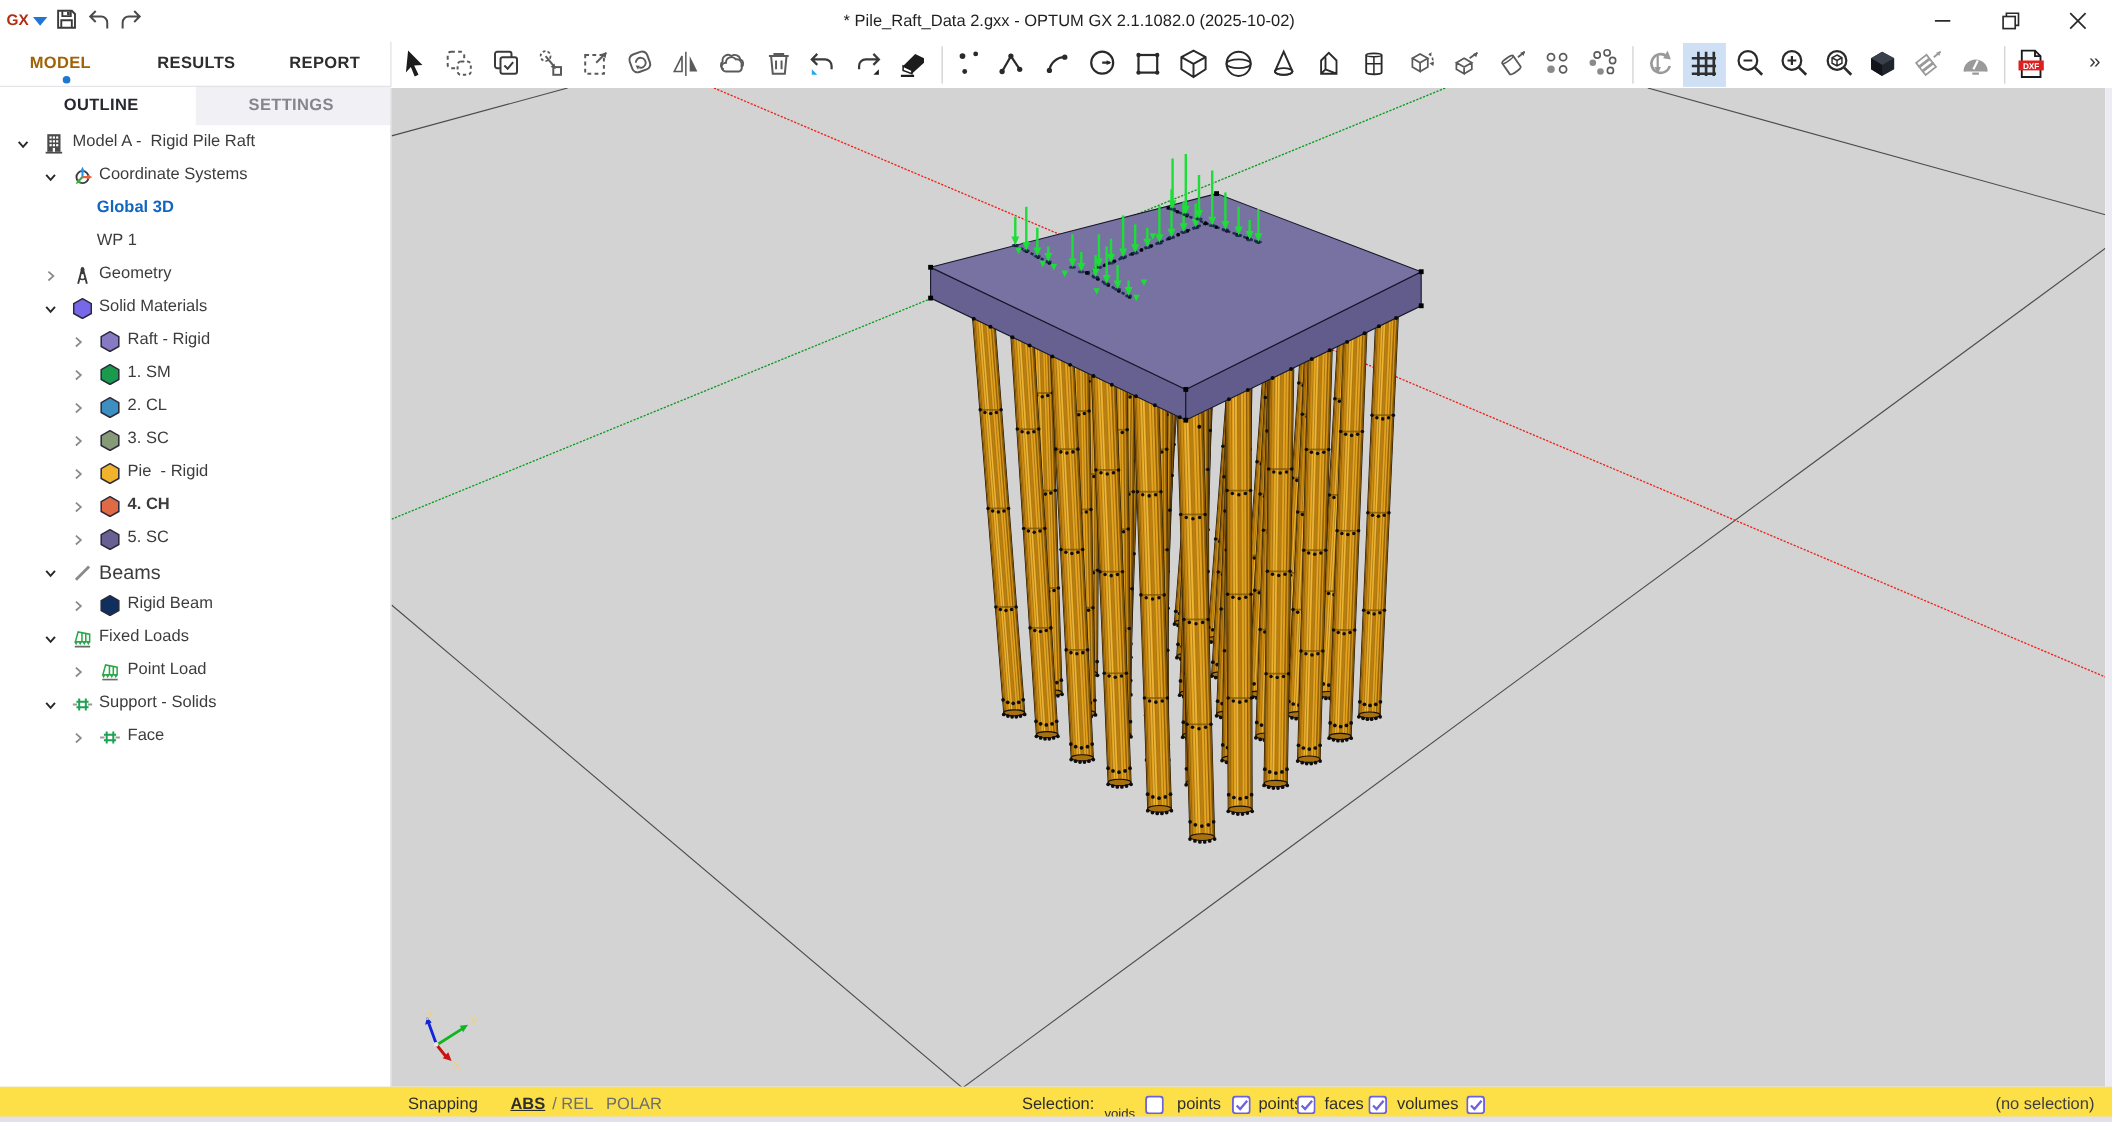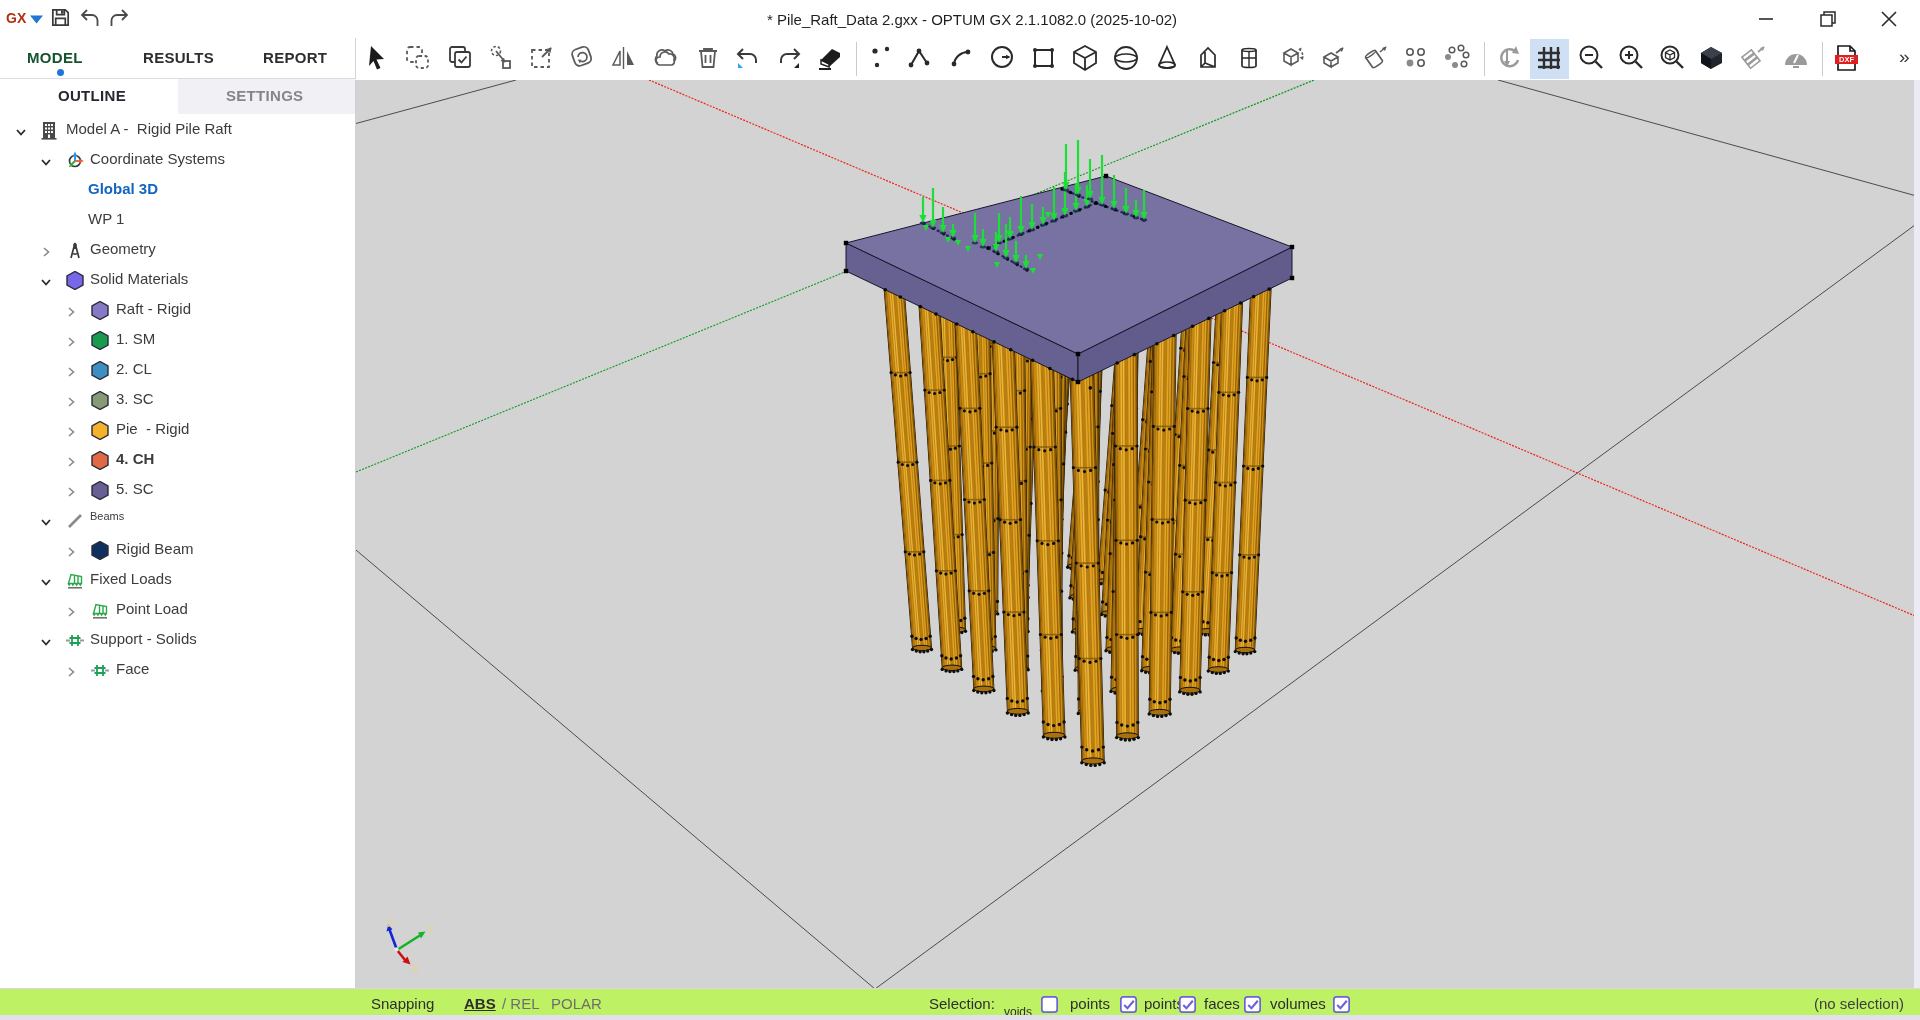--- a/index.html
+++ b/index.html
@@ -29,21 +29,21 @@
       <rect x="4" y="7" width="11" height="11" fill="none" stroke="#2a2a2a" stroke-width="1.5"></rect>
       <path d="M7 7 V4 h11 v11 h-3" fill="none" stroke="#2a2a2a" stroke-width="1.5"></path>
     </svg>
   <svg class="abs" style="left:1878px;top:8px" width="22" height="22">
       <path d="M4 4 L18 18 M18 4 L4 18" stroke="#2a2a2a" stroke-width="1.6"></path>
     </svg>
 </div>
 
 <div class="abs" style="left:0;top:38px;width:1920px;height:41px;background:#fff"></div>
 <div class="abs" style="left:0;top:38px;width:355px;height:41px;background:#fff;border-bottom:1px solid #dcdce4">
-  <div class="abs" style="left:27px;top:11px;font-size:15px;font-weight:bold;color:#14532d;letter-spacing:0.3px">MODEL</div>
+  <div class="abs" style="left:27px;top:11px;font-size:15px;font-weight:bold;color:#a16207;letter-spacing:0.3px">MODEL</div>
   <div class="abs" style="left:57px;top:31px;width:7px;height:7px;border-radius:50%;background:#1e78d2"></div>
   <div class="abs" style="left:143px;top:11px;font-size:15px;font-weight:bold;color:#2e2e2e;letter-spacing:0.3px">RESULTS</div>
   <div class="abs" style="left:263px;top:11px;font-size:15px;font-weight:bold;color:#2e2e2e;letter-spacing:0.3px">REPORT</div>
 </div>
 <div class="abs" style="left:355px;top:38px;width:1px;height:41px;background:#d4d4da"></div>
 
 <div class="abs" style="left:356px;top:38px;width:1564px;height:42px;background:#fff">
 </div>
 <div style="position:absolute;left:1530px;top:39px;width:39px;height:40px;background:#cfe0f5"></div>
 <svg style="position:absolute;left:362px;top:43px" width="30" height="30" viewBox="0 0 30 30">
@@ -369,21 +369,21 @@
     </svg>
     <div style="position:absolute;left:116px;top:5px;font-size:15px;color:#3c3c3c;font-weight:normal;white-space:nowrap">5. SC</div>
   </div>
 <div style="position:absolute;top:505px;left:0;width:355px;height:30px">
     <div style="position:absolute;left:40px;top:9px"><svg width="12" height="12" viewBox="0 0 12 12">
         <path d="M2 4 L6 8.5 L10 4" fill="none" stroke="#2a2a2a" stroke-width="1.8"></path>
       </svg></div>
     <svg style="position:absolute;left:66px;top:6px" width="18" height="19" viewBox="0 0 18 19">
       <path d="M3 16 L15 4" stroke="#8a8a8a" stroke-width="2.6"></path>
     </svg>
-    <div style="position:absolute;left:90px;top:5px;font-size:11px;color:#3c3c3c;font-weight:normal;white-space:nowrap">Beams</div>
+    <div style="position:absolute;left:90px;top:5px;font-size:18px;color:#3c3c3c;font-weight:normal;white-space:nowrap">Beams</div>
   </div>
 <div style="position:absolute;top:535px;left:0;width:373px;height:30px">
     <div style="position:absolute;left:65px;top:9px"><svg width="12" height="12" viewBox="0 0 12 12">
         <path d="M4 2 L8.5 6 L4 10" fill="none" stroke="#8a8a8a" stroke-width="1.6"></path>
       </svg></div>
     <svg style="position:absolute;left:91px;top:6px" width="18" height="19" viewBox="0 0 18 19">
       <polygon points="9,0.5 17,5 17,14 9,18.5 1,14 1,5" fill="#0f2f5e" stroke="#2a2a3a" stroke-width="1.4"></polygon>
     </svg>
     <div style="position:absolute;left:116px;top:5px;font-size:15px;color:#3c3c3c;font-weight:normal;white-space:nowrap">Rigid Beam</div>
   </div>
@@ -2271,21 +2271,21 @@
 <path d="M407.5 956.5 L410.5 964.5 L402.5 962 Z" fill="#cc1111"></path>
 <circle cx="396.5" cy="949.5" r="2.2" fill="#e8e8e8" stroke="none"></circle>
 </g>
 <text x="387" y="927" font-family="Liberation Serif" font-size="11" fill="#eecf84">Z</text>
 <text x="427" y="933" font-family="Liberation Serif" font-size="11" fill="#eecf84">Y</text>
 <text x="411" y="972" font-family="Liberation Serif" font-size="11" fill="#eecf84">X</text>
 
 </svg>
 <div class="abs" style="left:1914px;top:80px;width:6px;height:908px;background:#eceaf3"></div>
 
-<div class="abs" style="left:0;top:988px;width:1920px;height:32px;background:#bef264;border-top:1px solid #d8d8de">
+<div class="abs" style="left:0;top:988px;width:1920px;height:32px;background:#fde047;border-top:1px solid #d8d8de">
   <div class="abs" style="left:371px;top:6px;font-size:15px;color:#2e2e2e">Snapping</div>
   <div class="abs" style="left:464px;top:6px;font-size:15px;color:#2e2e2e;font-weight:bold;text-decoration:underline">ABS</div>
   <div class="abs" style="left:502px;top:6px;font-size:15px;color:#6e6e6e">/ REL</div>
   <div class="abs" style="left:551px;top:6px;font-size:15px;color:#6e6e6e">POLAR</div>
   <div class="abs" style="left:929px;top:6px;font-size:15px;color:#2e2e2e">Selection:</div>
   <div class="abs" style="left:1004px;top:16px;font-size:12px;color:#2e2e2e">voids</div>
   <svg style="position:absolute;left:1041px;top:7px" width="17" height="17" viewBox="0 0 16 16">
       <rect x="0.8" y="0.8" width="14.4" height="14.4" rx="2.5" fill="#fff" stroke="#6e62dc" stroke-width="1.6"></rect>
     </svg>
   <div class="abs" style="left:1070px;top:6px;font-size:15px;color:#2e2e2e">points</div>

